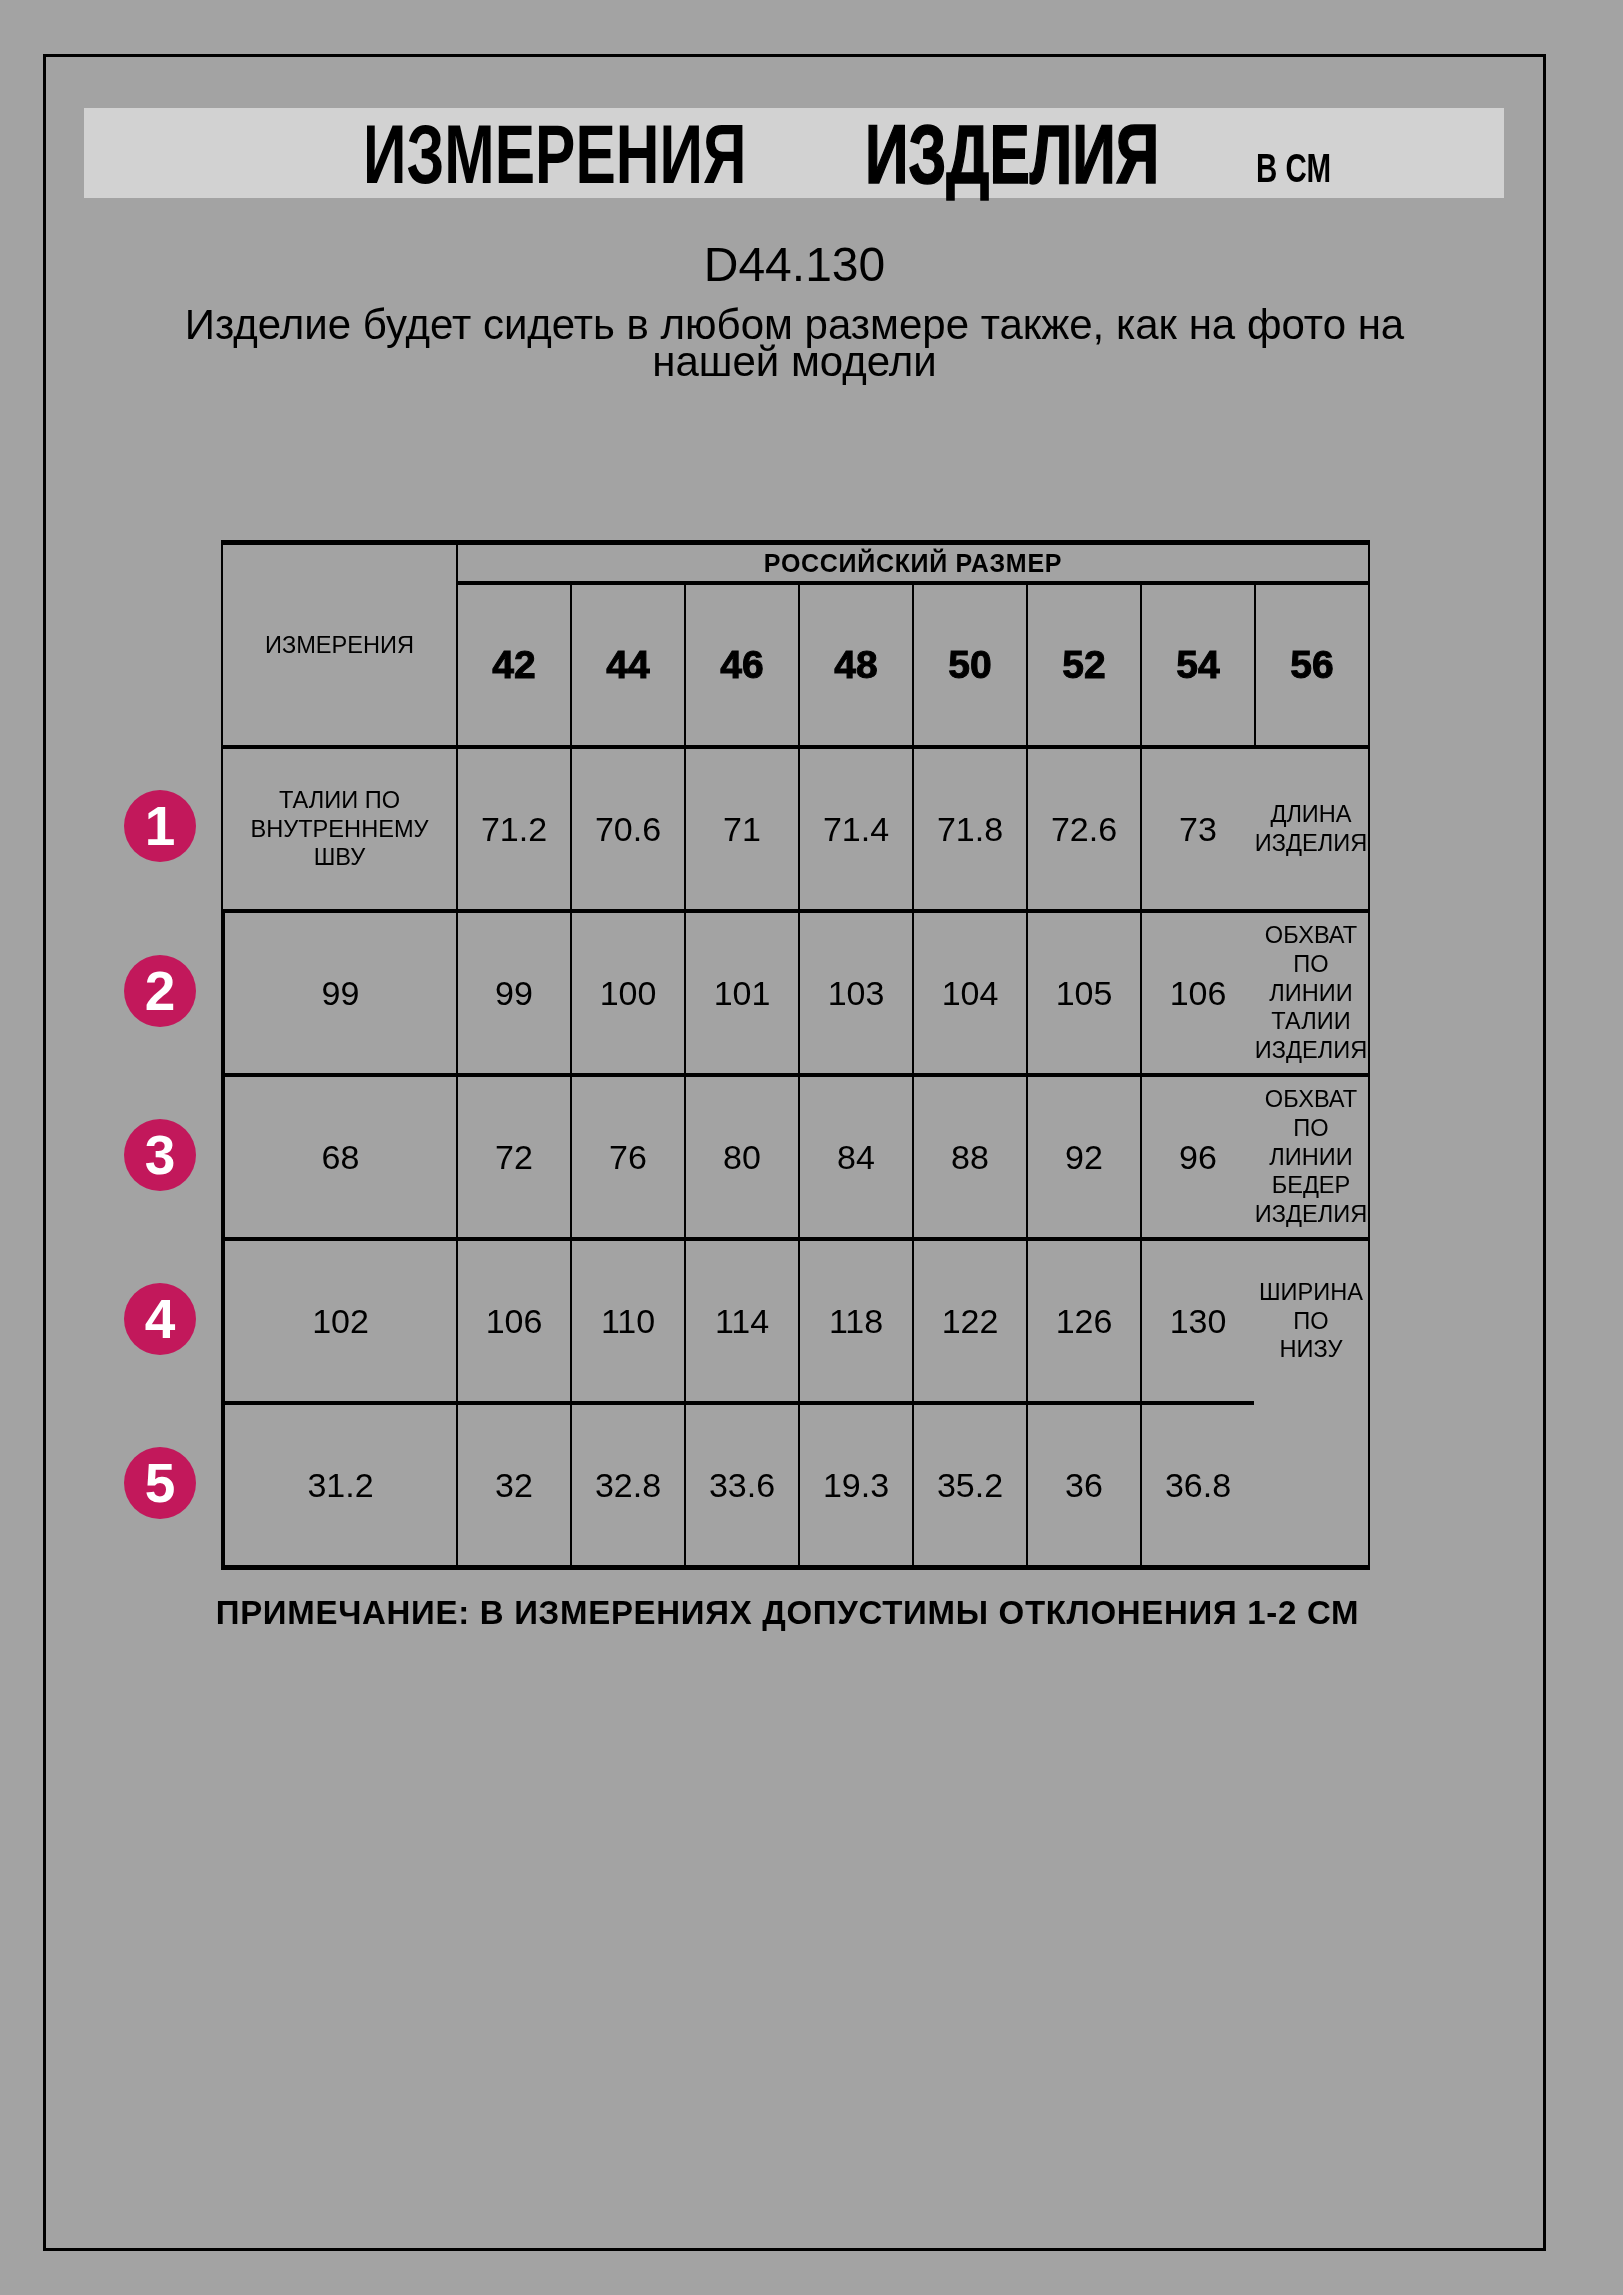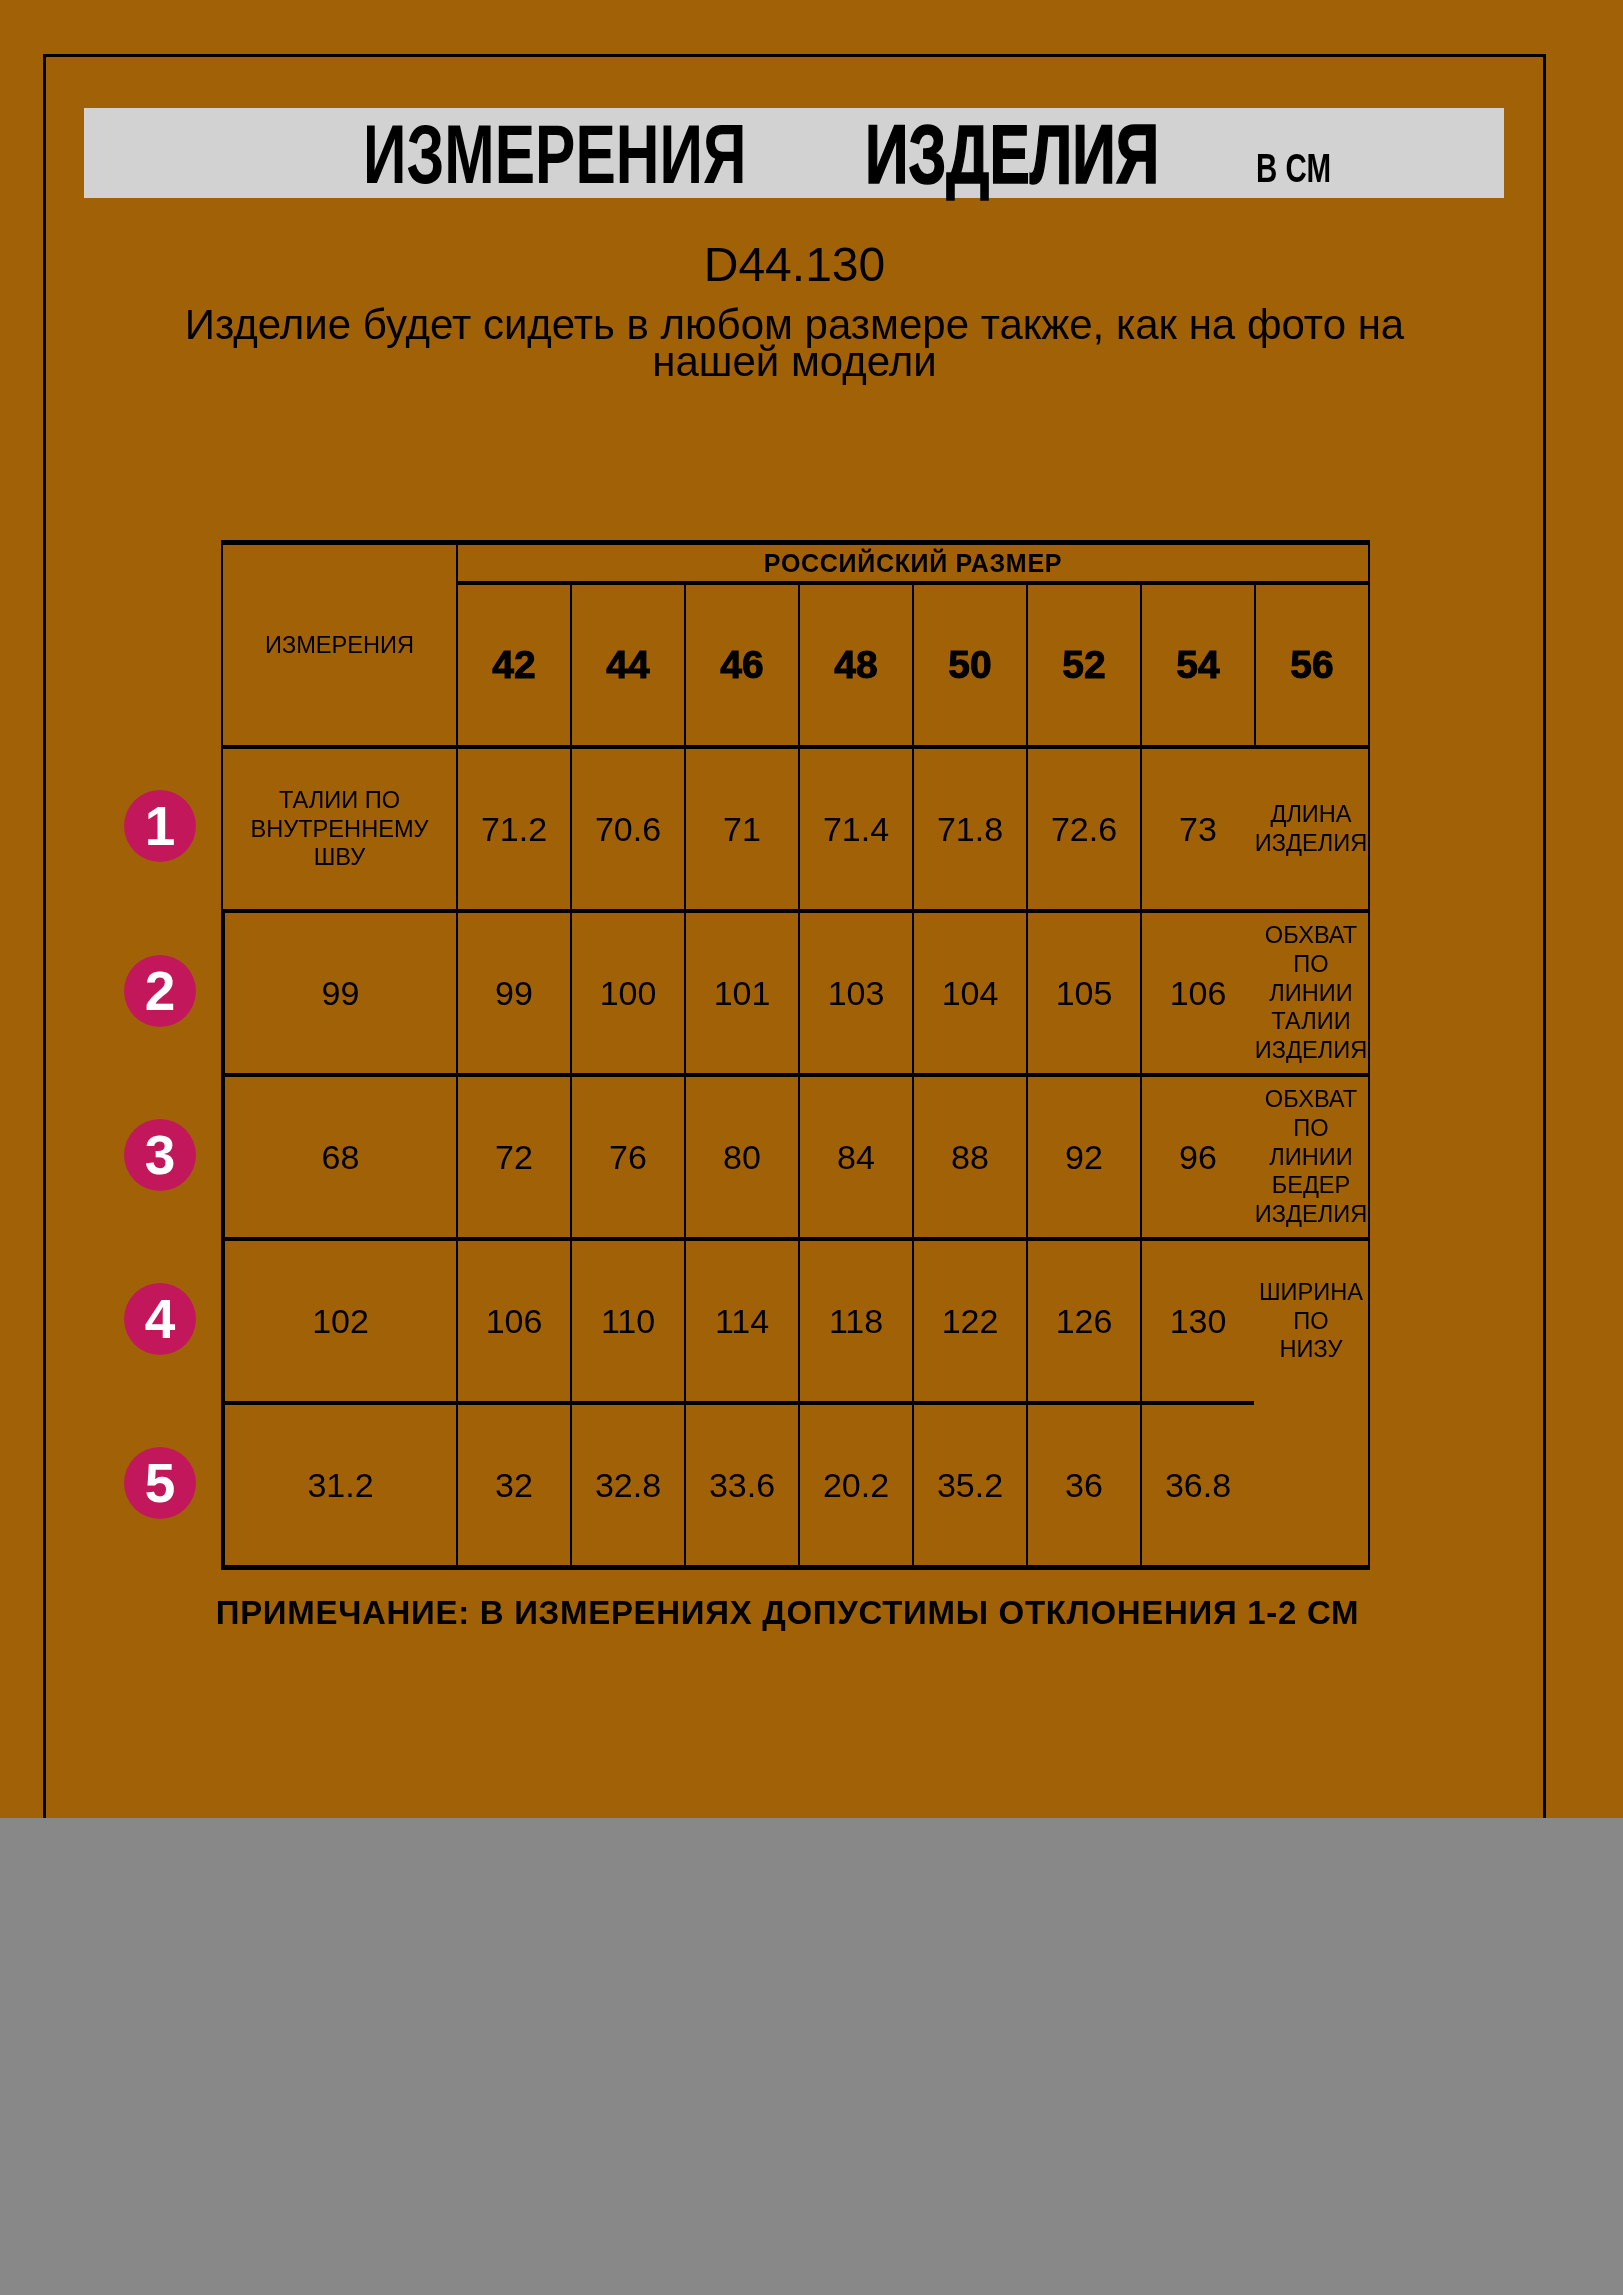--- a/index.html
+++ b/index.html
@@ -1,18 +1,18 @@
 <!DOCTYPE html>
 <html style="font-size:10.5px"><head>
 <meta charset="utf-8">
 <style>
   * { box-sizing: border-box; }
   html,body { margin:0; padding:0; background:#888; }
   .page {
-    position:relative; width:1623px; height:1818px; background:#a16207;
+    position:relative; width:1623px; height:2295px; background:#a3a3a3;
     font-family:"Liberation Sans", sans-serif; color:#000; overflow:hidden;
     margin:0 auto;
   }
   .frame { position:absolute; left:43px; top:54px; width:1503px; height:2197px;
            border:3.9px solid #000; }
   .banner { position:absolute; left:84px; top:108px; width:1420px; height:90px;
             background:#d2d2d2; }
   .banner span { position:absolute; line-height:90px; white-space:nowrap;
                  transform:scaleX(0.72); transform-origin:left center; }
   .t1 { left:279px; top:1.3px;  font-size:84px; font-weight:700; }
@@ -113,21 +113,21 @@
     <div class="cell val bl bt">118</div>
     <div class="cell val bl bt">122</div>
     <div class="cell val bl bt">126</div>
     <div class="cell val bl bt">130</div>
 
     <div class="cell rlabel bt">ШИРИНА ПО НИЗУ</div>
     <div class="cell val bl bt">31.2</div>
     <div class="cell val bl bt">32</div>
     <div class="cell val bl bt">32.8</div>
     <div class="cell val bl bt">33.6</div>
-    <div class="cell val bl bt">20.2</div>
+    <div class="cell val bl bt">19.3</div>
     <div class="cell val bl bt">35.2</div>
     <div class="cell val bl bt">36</div>
     <div class="cell val bl bt">36.8</div>
   </div>
 
   <div class="badge" style="top:790px;">1</div>
   <div class="badge" style="top:955px;">2</div>
   <div class="badge" style="top:1119px;">3</div>
   <div class="badge" style="top:1283px;">4</div>
   <div class="badge" style="top:1447px;">5</div>

